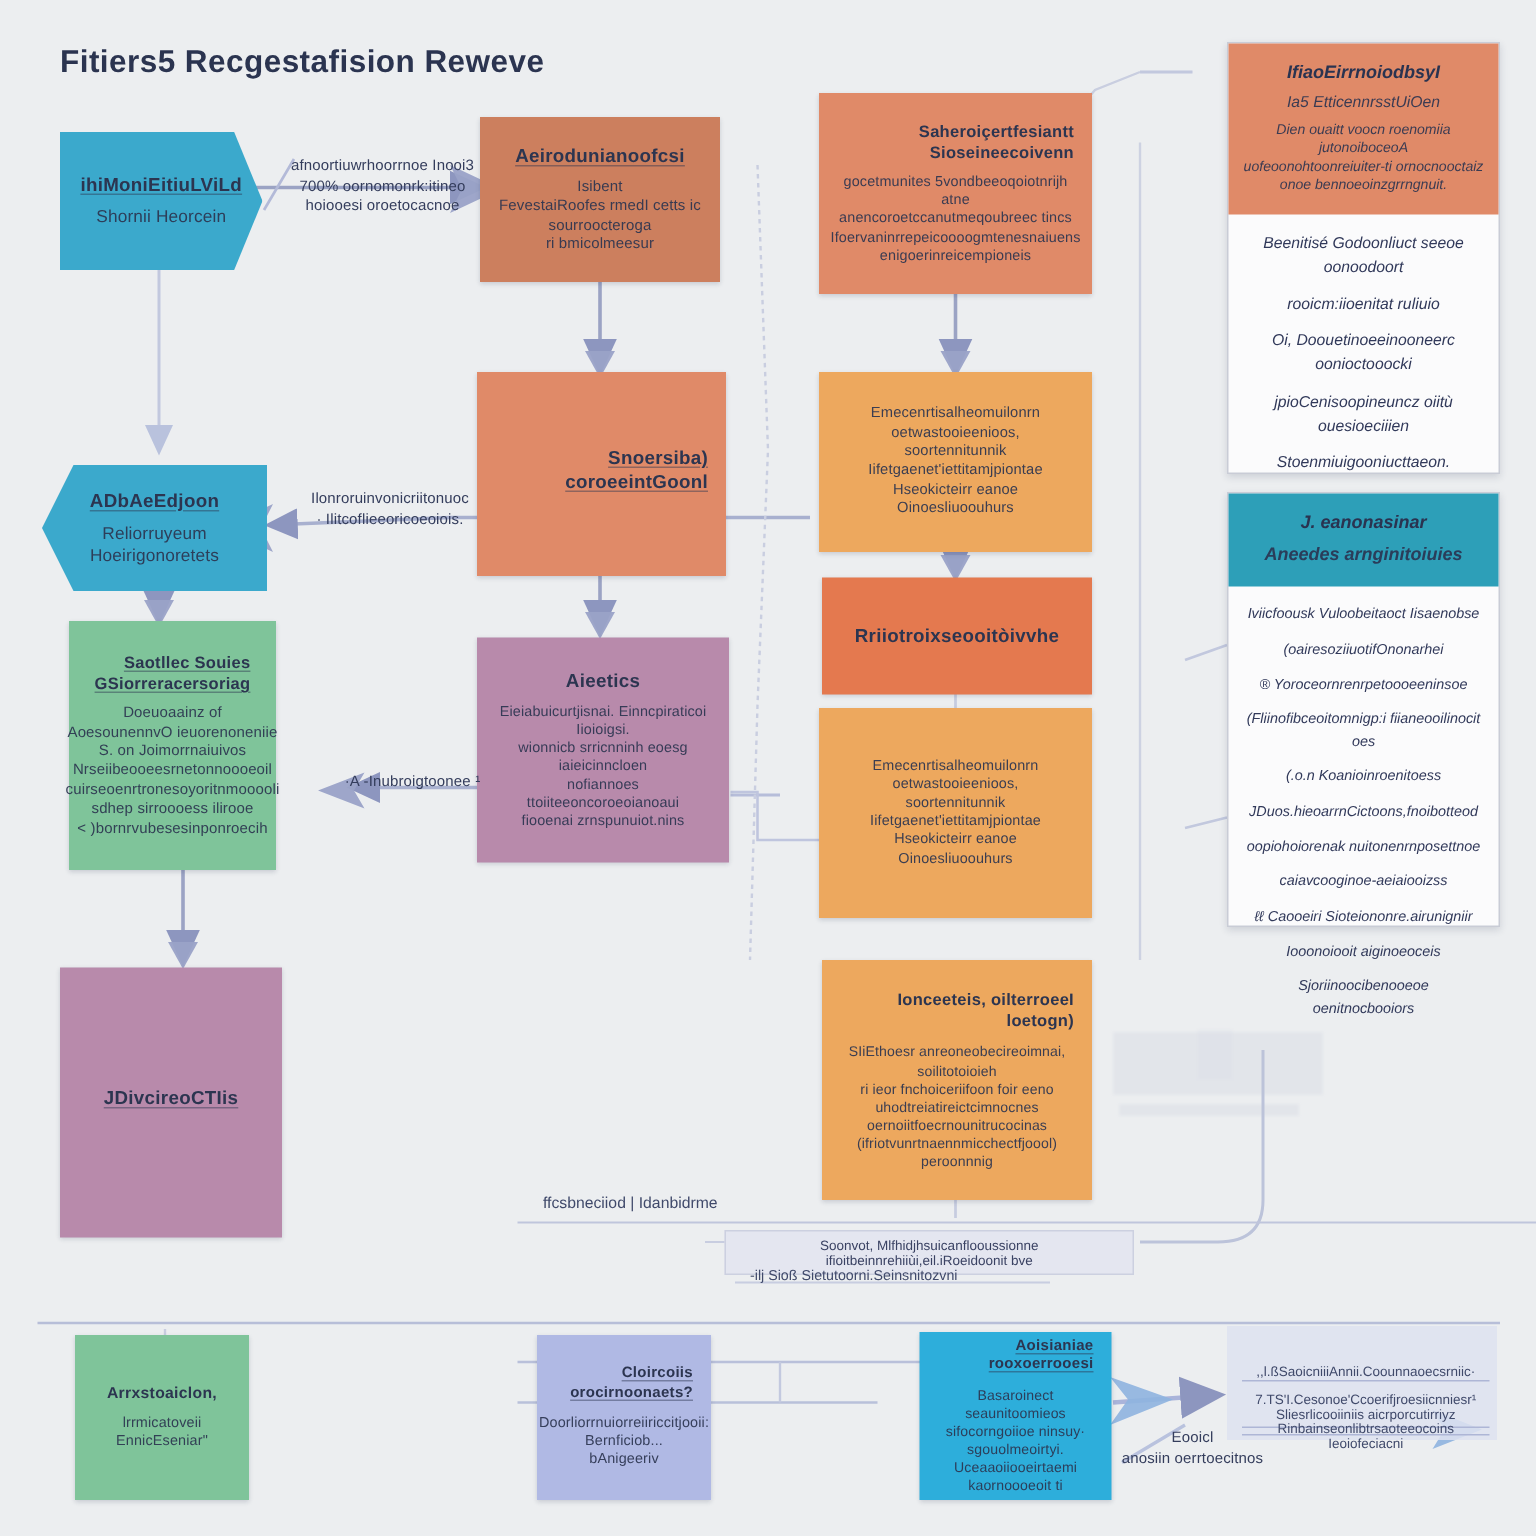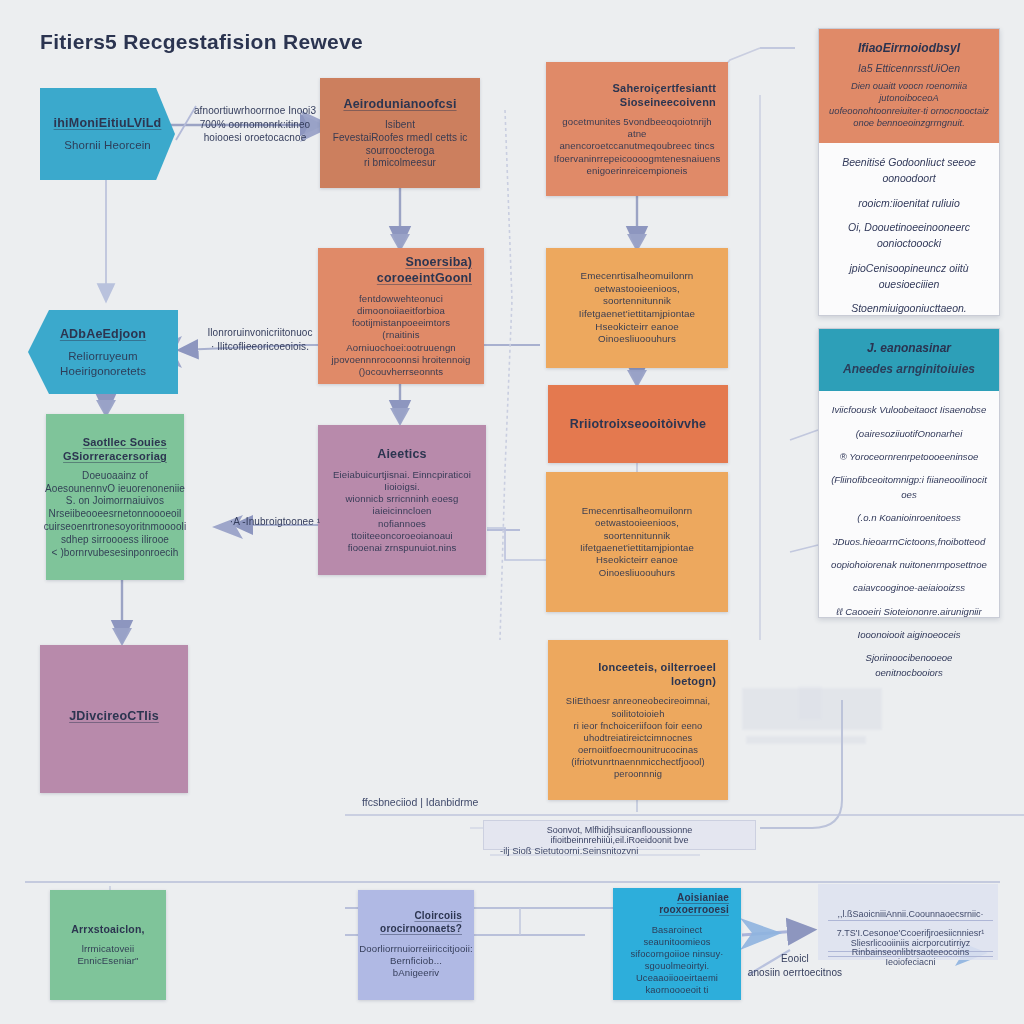--- a/index.html
+++ b/index.html
@@ -244,39 +244,34 @@
 GSiorreracersoriag</div>
     <div class="bdy" style="white-space:pre-line;font-size:10px">Doeuoaainz of
 AoesounennvO ieuorenoneniie
 S. on Joimorrnaiuivos
 Nrseiibeooeesrnetonnoooeoil
 cuirseoenrtronesoyoritnmooooli
 sdhep sirroooess ilirooe
 &lt; )bornrvubesesinponroecih</div>
   </div>
 
-  <div class="node" style="left:40px;top:645px;width:148px;height:148px;background:#b88aab;">
+  <div class="node" style="left:40px;top:645px;width:148px;height:180px;background:#b88aab;">
     <div class="ttl">JDivcireoCTIis</div>
   </div>
 
   <div class="node" style="left:320px;top:78px;width:160px;height:110px;background:#cc7f5e;">
     <div class="ttl">Aeirodunianoofcsi</div>
     <div class="bdy" style="white-space:pre-line;font-size:10px">Isibent
 FevestaiRoofes rmedI cetts ic
 sourroocteroga
 ri bmicolmeesur</div>
   </div>
 
   <div class="node" style="left:318px;top:248px;width:166px;height:136px;background:#e08a68;">
     <div class="ttl">Snoersiba) coroeeintGoonl</div>
-    <div class="bdy" style="white-space:pre-line;font-size:9.6px">fentdowwehteonuci dimoonoiiaeitforbioa
-footijmistanpoeeimtors
-(rnaitinis Aorniuochoei:ootruuengn
-jpovoennnrocoonnsi hroitennoig
-()ocouvherrseonnts</div>
   </div>
 
   <div class="node" style="left:318px;top:425px;width:168px;height:150px;background:#b88aab;">
     <div class="ttl no-rule" style="text-decoration:none">Aieetics</div>
     <div class="bdy" style="white-space:pre-line;font-size:9.6px">Eieiabuicurtjisnai. Einncpiraticoi Iioioigsi.
 wionnicb srricnninh eoesg iaieicinncloen
 nofiannoes ttoiiteeoncoroeoianoaui
 fiooenai zrnspunuiot.nins</div>
   </div>
 

